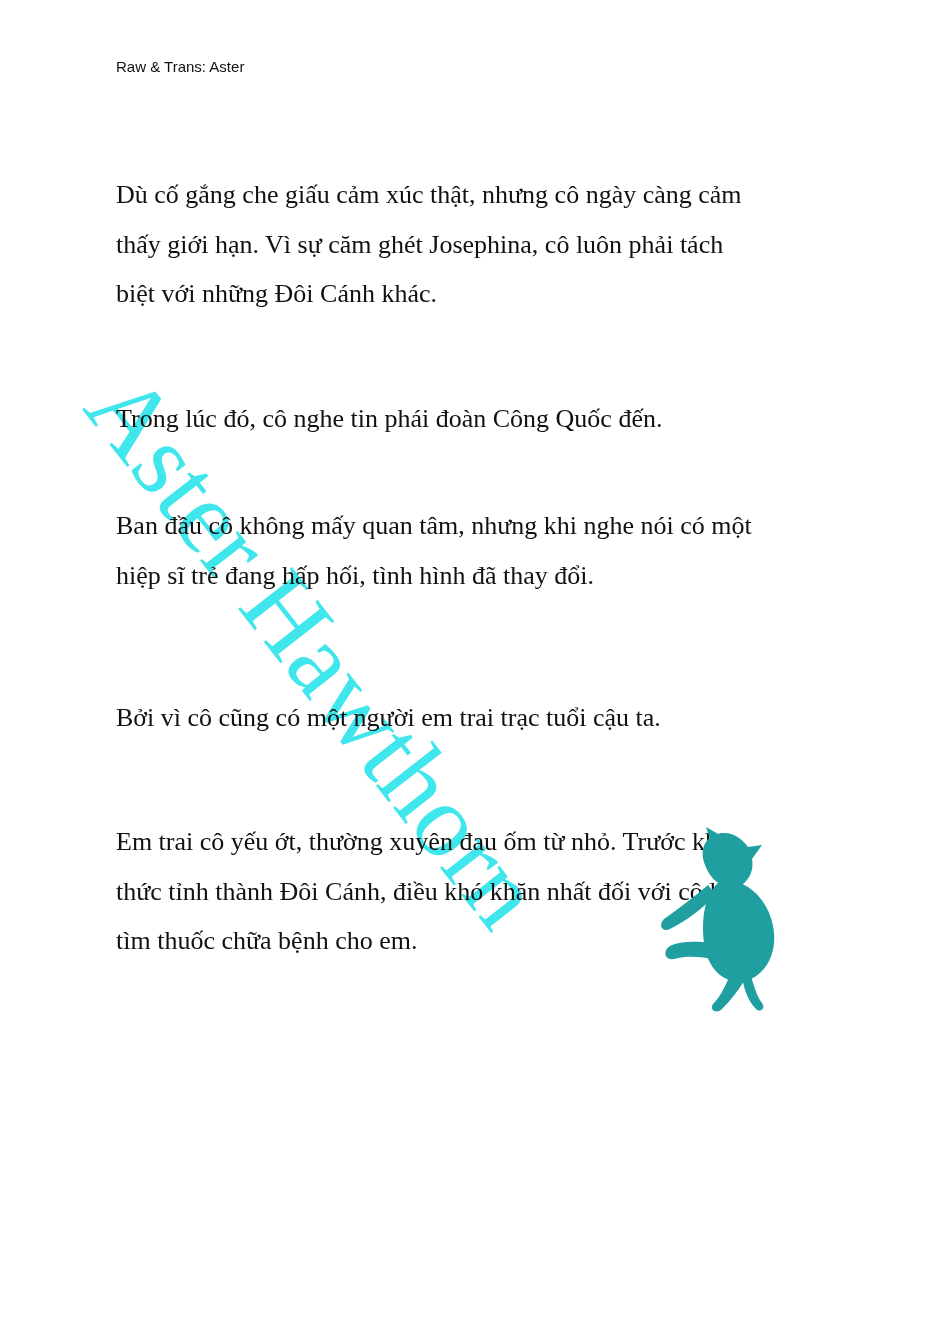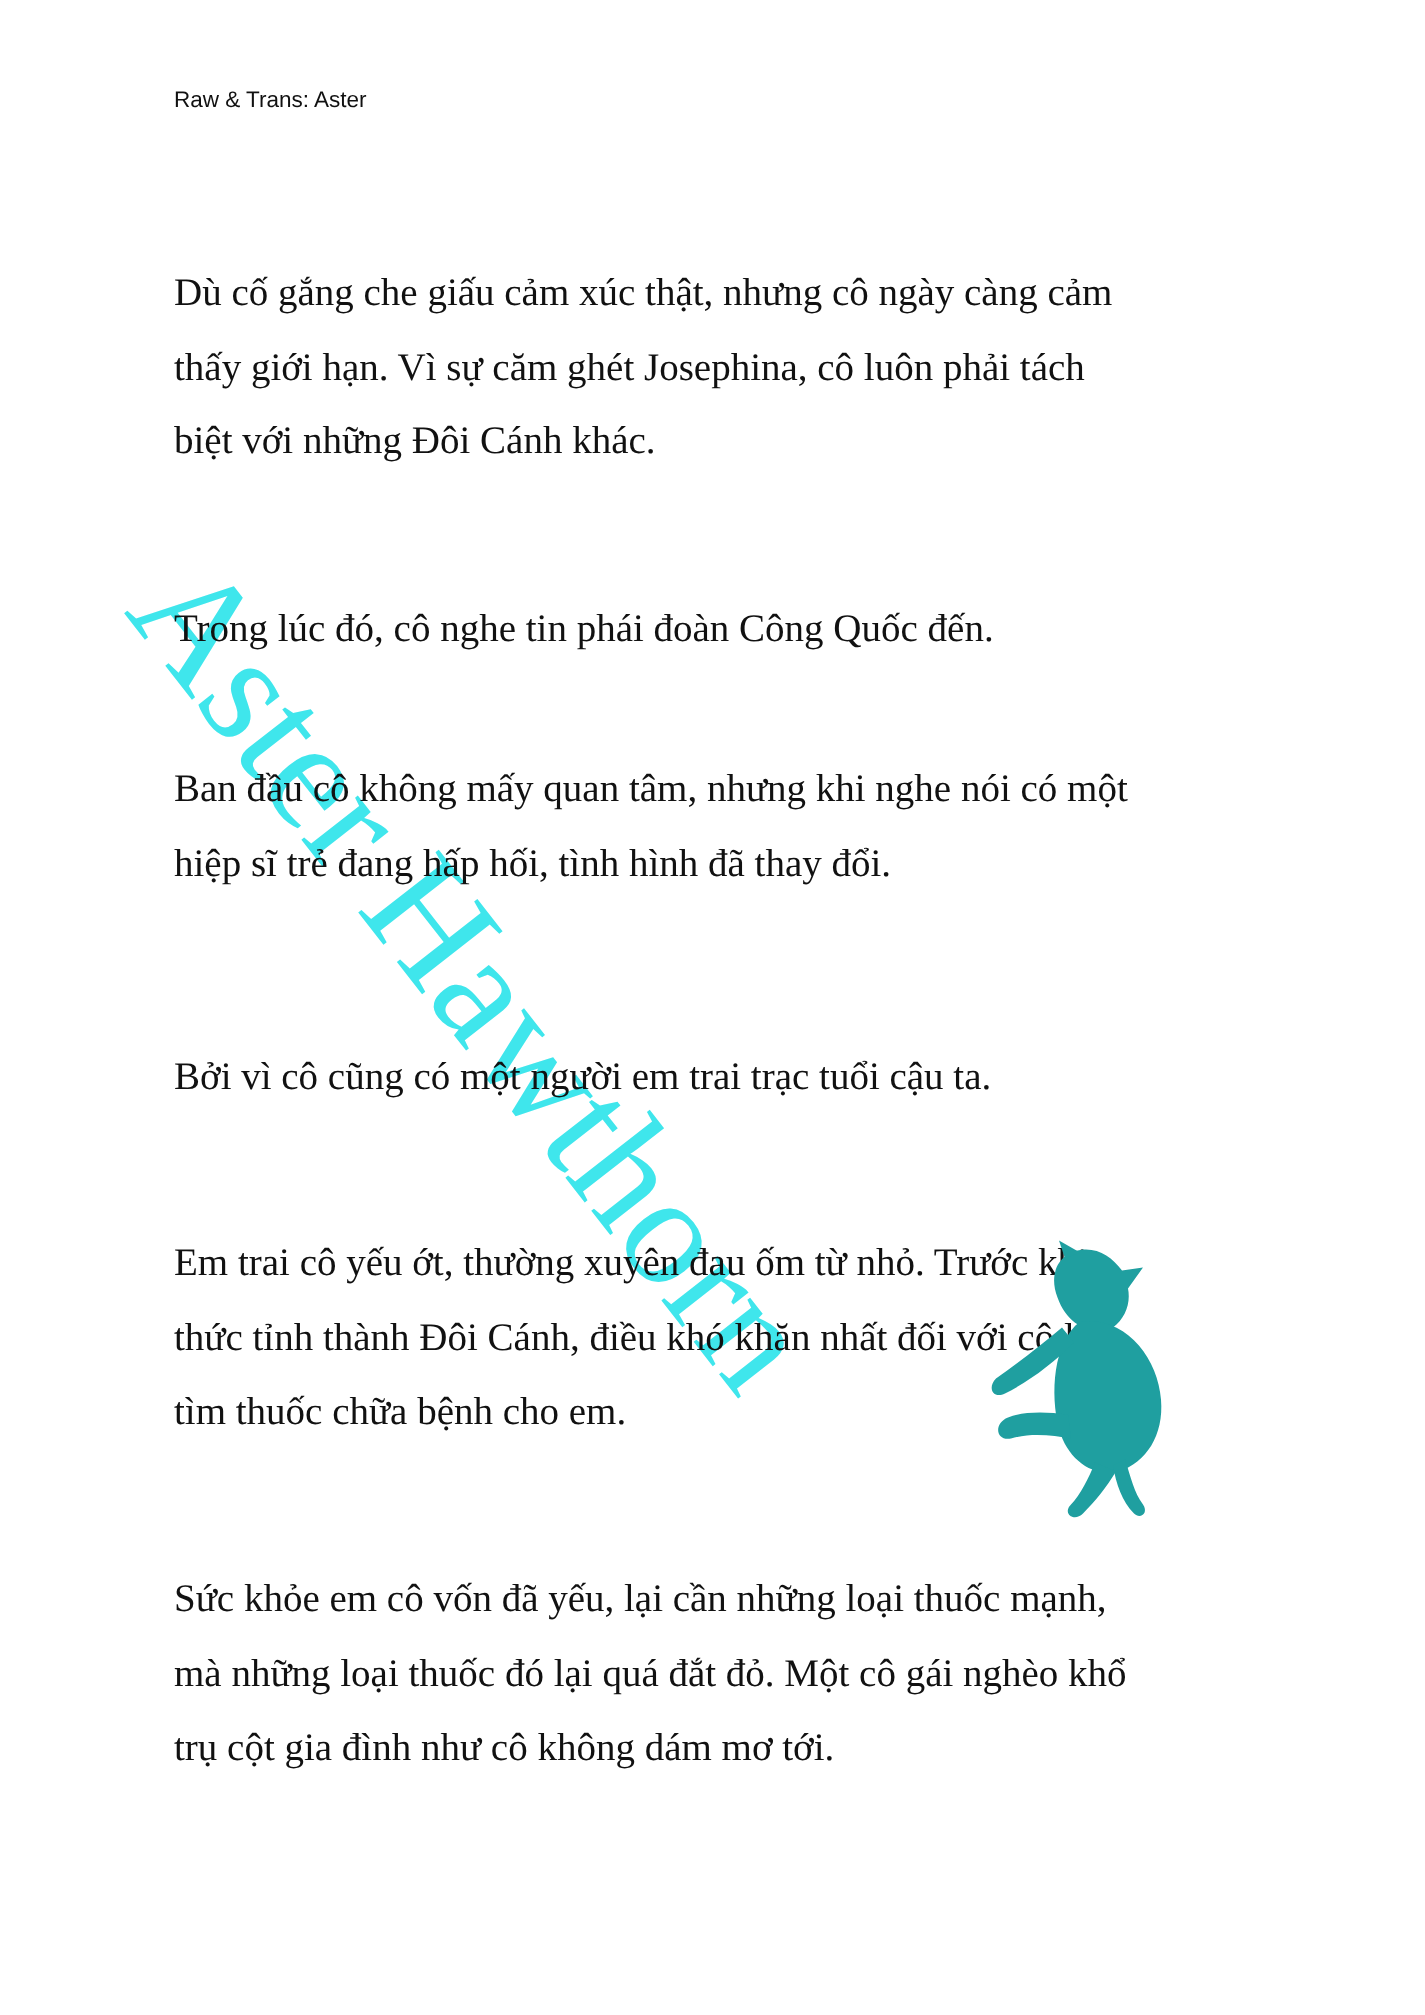--- a/index.html
+++ b/index.html
@@ -74,23 +74,20 @@
   <p class="para" style="top:170px;">Dù cố gắng che giấu cảm xúc thật, nhưng cô ngày càng cảm
 thấy giới hạn. Vì sự căm ghét Josephina, cô luôn phải tách
 biệt với những Đôi Cánh khác.</p>
   <p class="para" style="top:394px;">Trong lúc đó, cô nghe tin phái đoàn Công Quốc đến.</p>
   <p class="para" style="top:501px;">Ban đầu cô không mấy quan tâm, nhưng khi nghe nói có một
 hiệp sĩ trẻ đang hấp hối, tình hình đã thay đổi.</p>
   <p class="para" style="top:693px;">Bởi vì cô cũng có một người em trai trạc tuổi cậu ta.</p>
   <p class="para" style="top:817px;">Em trai cô yếu ớt, thường xuyên đau ốm từ nhỏ. Trước khi
 thức tỉnh thành Đôi Cánh, điều khó khăn nhất đối với cô là
 tìm thuốc chữa bệnh cho em.</p>
-  <p class="para" style="top:1041px;">Sức khỏe em cô vốn đã yếu, lại cần những loại thuốc mạnh,
-mà những loại thuốc đó lại quá đắt đỏ. Một cô gái nghèo khổ
-trụ cột gia đình như cô không dám mơ tới.</p>
 
   <div class="watermark" style="left:150px; top:355px;">Aster Hawthorn</div>
 
   <svg class="cat" viewBox="0 0 130 190" xmlns="http://www.w3.org/2000/svg">
     <g fill="#1f9fa0">
 
       <path d="M55 40 C48 22 58 8 74 8 C84 8 92 14 98 22 L112 20 L102 34 C104 44 100 54 92 60 C80 66 62 60 55 40 Z"></path>
 
       <path d="M60 14 L56 2 L70 10 Z"></path>
 

